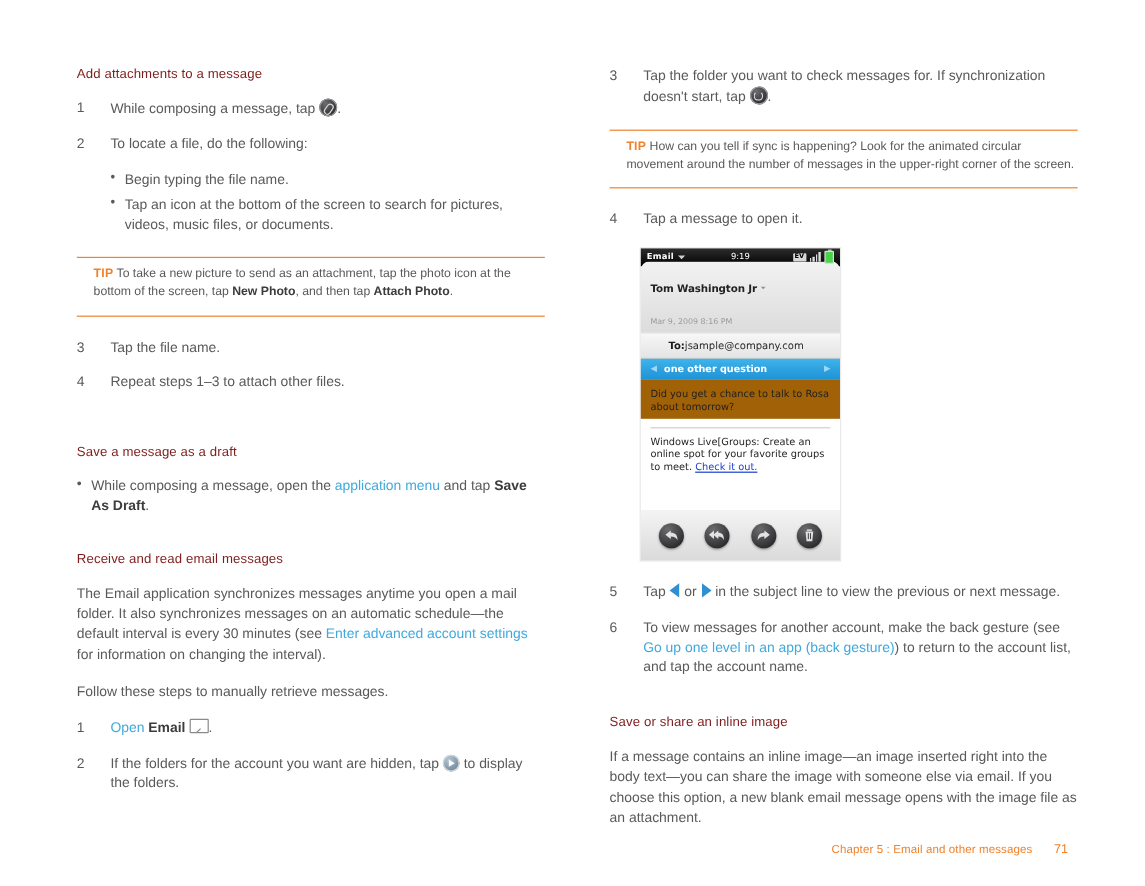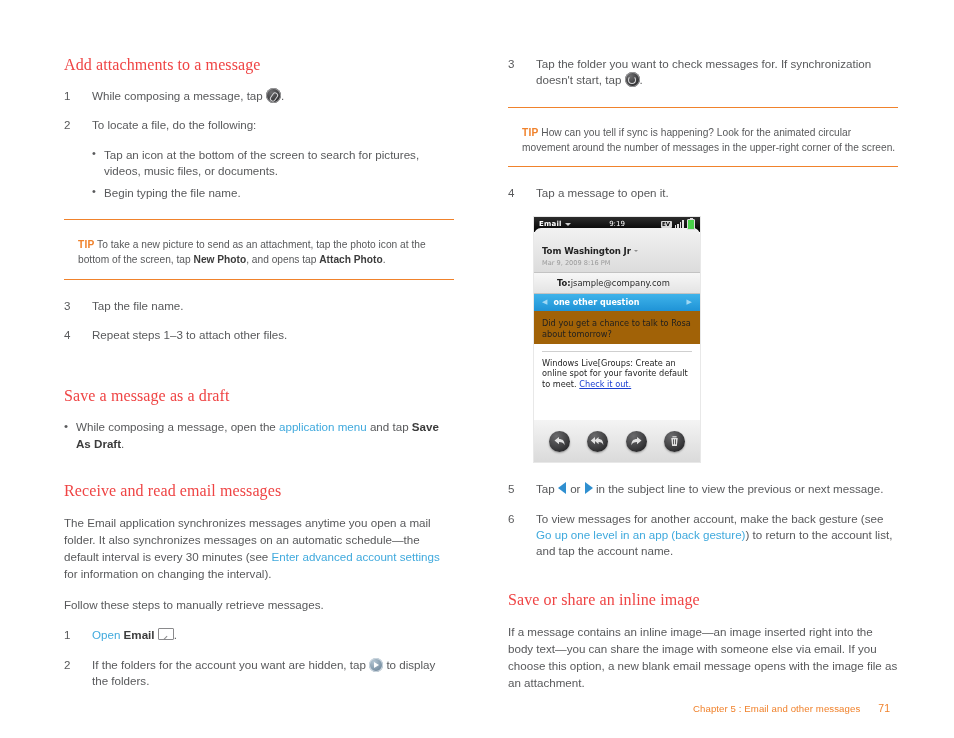--- a/index.html
+++ b/index.html
@@ -21,26 +21,25 @@
   }
   .col {
     position: absolute;
     top: 56px;
     width: 390px;
   }
   .col-left { left: 64px; }
   .col-right { left: 508px; }
 
   h2.section-head {
-    font-size: 16px;
+    font-size: 11px;
     font-weight: normal;
-    color: #ef4444;
+    color: #7f1d1d;
     margin: 0 0 14px 0;
     letter-spacing: 0.1px;
-    font-family: Liberation Serif, serif;
   }
   .spacer-lg { height: 30px; }
   .spacer-md { height: 18px; }
 
   .step {
     display: flex;
     font-size: 11.6px;
     line-height: 1.42;
     margin-bottom: 13px;
   }
@@ -90,21 +89,21 @@
   p.body-text {
     font-size: 11.6px;
     line-height: 1.47;
     margin: 0 0 14px 0;
   }
 
   .tipbox {
     border-top: 1.3px solid #f0822c;
     border-bottom: 1.3px solid #f0822c;
     margin: 18px 0 18px 0;
-    padding: 18px 0 11px 0;
+    padding: 7px 0 11px 0;
   }
   .tipbox .tip-inner {
     padding-left: 14px;
     font-size: 10.2px;
     line-height: 1.45;
     color: #58595b;
   }
   .tip-label {
     color: #f0822c;
     font-weight: bold;
@@ -284,21 +283,21 @@
     display: inline-block;
     margin-left: 3px;
     border-left: 2.6px solid transparent;
     border-right: 2.6px solid transparent;
     border-top: 2.6px solid #8e8e8e;
     vertical-align: 2px;
   }
   .ps-date {
     font-size: 6.6px;
     color: #9a9a9a;
-    margin-top: 3px;
+    margin-top: 18px;
   }
   .ps-to {
     background: linear-gradient(180deg, #f7f7f7 0%, #e4e4e4 100%);
     border-bottom: 1px solid #c3c3c3;
     padding: 5px 23px;
     font-size: 8.4px;
     color: #2b2b2b;
   }
   .ps-to b { font-weight: bold; color: #1b1b1b; }
   .ps-subject {
@@ -383,28 +382,28 @@
         <span class="ic ic-dark ic-clip"></span><span>.</span>
       </div>
     </div>
 
     <div class="step">
       <div class="step-num">2</div>
       <div class="step-body">To locate a file, do the following:</div>
     </div>
 
     <ul class="bullets">
+      <li>Begin typing the file name.</li>
       <li>Tap an icon at the bottom of the screen to search for pictures, videos, music files, or documents.</li>
-      <li>Begin typing the file name.</li>
     </ul>
 
     <div class="tipbox">
       <div class="tip-inner">
         <span class="tip-label">TIP</span>
-        <span>To take a new picture to send as an attachment, tap the photo icon at the bottom of the screen, tap </span><b>New Photo</b><span>, and opens tap </span><b>Attach Photo</b><span>.</span>
+        <span>To take a new picture to send as an attachment, tap the photo icon at the bottom of the screen, tap </span><b>New Photo</b><span>, and then tap </span><b>Attach Photo</b><span>.</span>
       </div>
     </div>
 
     <div class="step">
       <div class="step-num">3</div>
       <div class="step-body">Tap the file name.</div>
     </div>
 
     <div class="step">
       <div class="step-num">4</div>
@@ -504,21 +503,21 @@
         <span class="nav">◀</span>
         <span class="subj-text">one other question</span>
         <span class="nav">▶</span>
       </div>
 
       <div class="ps-body">Did you get a chance to talk to Rosa about tomorrow?</div>
 
       <div class="ps-divider"></div>
 
       <div class="ps-promo">
-        <span>Windows Live[Groups: Create an online spot for your favorite default to meet. </span><a href="#">Check it out.</a>
+        <span>Windows Live[Groups: Create an online spot for your favorite groups to meet. </span><a href="#">Check it out.</a>
       </div>
 
       <div class="ps-toolbar">
         <div class="ps-btn">
           <svg width="15" height="15" viewBox="0 0 15 15">
               <path d="M7 3 L2.5 6.6 L7 10.2 L7 8 C10 8 11.8 9 12.6 11.2 C12.6 7 10.8 5 7 5 Z" fill="#e2e2e2"></path>
             </svg>
         </div>
         <div class="ps-btn">
           <svg width="15" height="15" viewBox="0 0 15 15">

